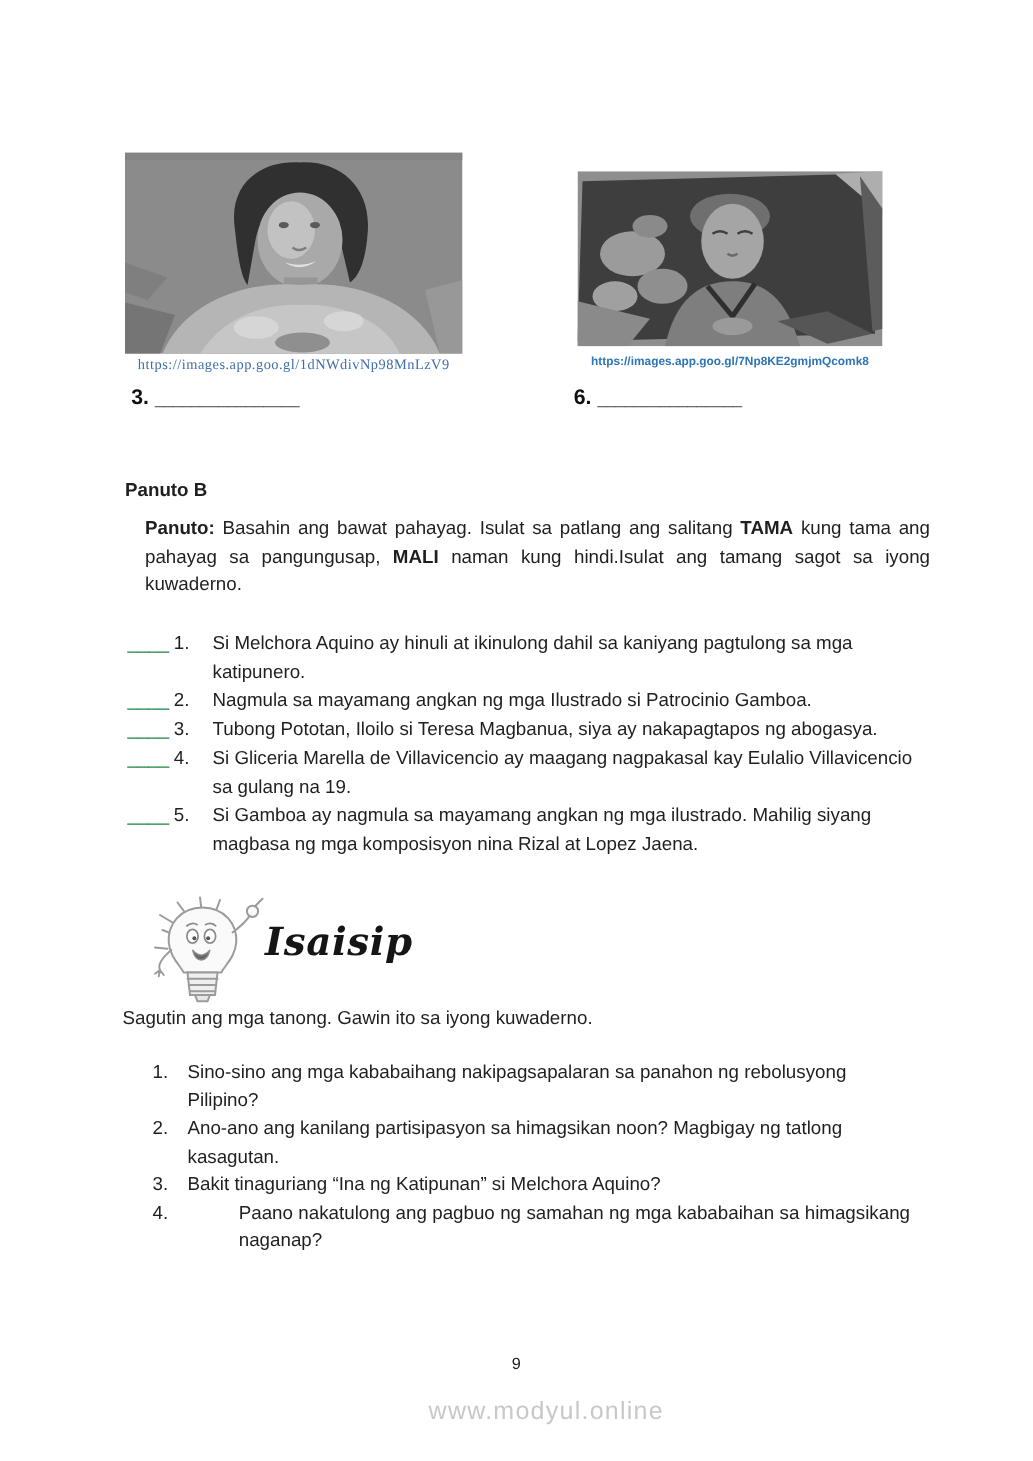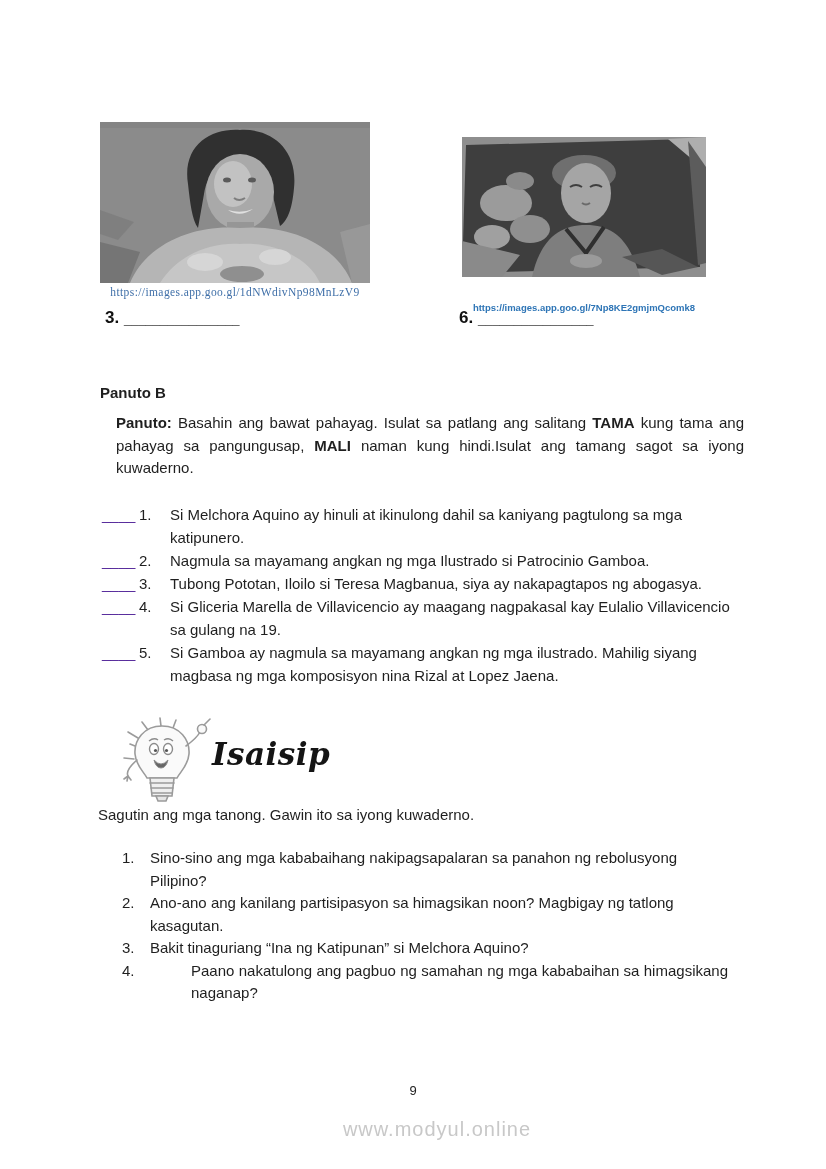--- a/index.html
+++ b/index.html
@@ -27,21 +27,21 @@
     color:#2e75b6;
   }
   .num-label{font-size:17px;font-weight:700;color:#111;}
   .num-label .blankline{font-weight:400;font-size:13px;color:#4d4d4d;letter-spacing:0;}
   
   .h-bold{font-size:15px;font-weight:700;}
   .para{font-size:15px;line-height:22.5px;text-align:justify;margin-left:16px;}
   .para b{font-weight:700;}
   .tf-list{width:632px;font-size:15px;line-height:23px;}
   .tf-item{display:flex;align-items:flex-start;}
-  .tf-blank{width:37px;flex:0 0 auto;color:#4c1d95;white-space:nowrap;}
+  .tf-blank{width:37px;flex:0 0 auto;color:#15803d;white-space:nowrap;}
   .tf-num{width:31px;flex:0 0 auto;}
   .tf-text{flex:1;}
   .isaisip-title{
     font-family:"DejaVu Serif", serif;
     font-style:italic;font-weight:700;
     font-size:31px;color:#151515;letter-spacing:.5px;
   }
   .intro{font-size:15px;}
   .q-list{width:606px;font-size:15px;line-height:22.5px;}
   .q-item{display:flex;align-items:flex-start;}
@@ -110,21 +110,21 @@
 
       <ellipse cx="44" cy="66" rx="26" ry="18" fill="#9b9b9b"></ellipse>
       <ellipse cx="68" cy="92" rx="20" ry="14" fill="#8f8f8f"></ellipse>
       <ellipse cx="30" cy="100" rx="18" ry="12" fill="#a0a0a0"></ellipse>
       <ellipse cx="58" cy="44" rx="14" ry="9" fill="#8a8a8a"></ellipse>
 
       <polygon points="0,104 58,118 40,140 0,140" fill="#8a8a8a"></polygon>
       <polygon points="160,120 200,112 236,130 200,138" fill="#565656"></polygon>
     </svg>
   </div>
-  <div class="abs caption2" style="left:462px;top:302px;">https://images.app.goo.gl/7Np8KE2gmjmQcomk8</div>
+  <div class="abs caption2" style="left:462px;top:284px;">https://images.app.goo.gl/7Np8KE2gmjmQcomk8</div>
 
   <div class="abs num-label" style="left:105px;top:308px;">
     <span>3.</span>
     <span class="blankline">________________</span>
   </div>
   <div class="abs num-label" style="left:459px;top:308px;">
     <span>6.</span>
     <span class="blankline">________________</span>
   </div>
 

